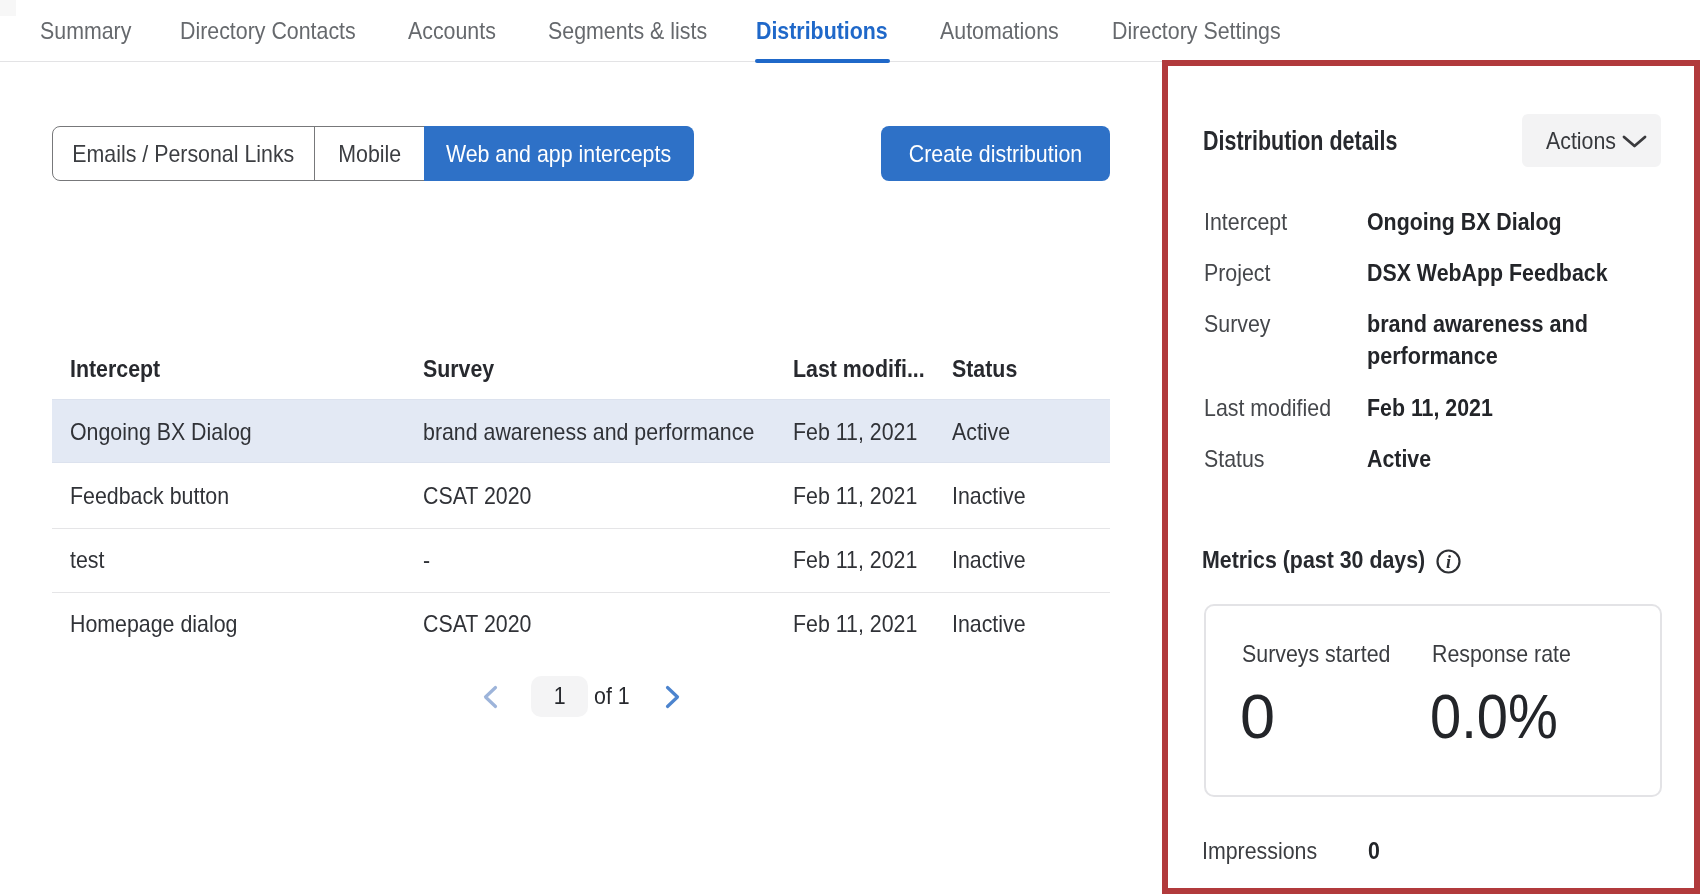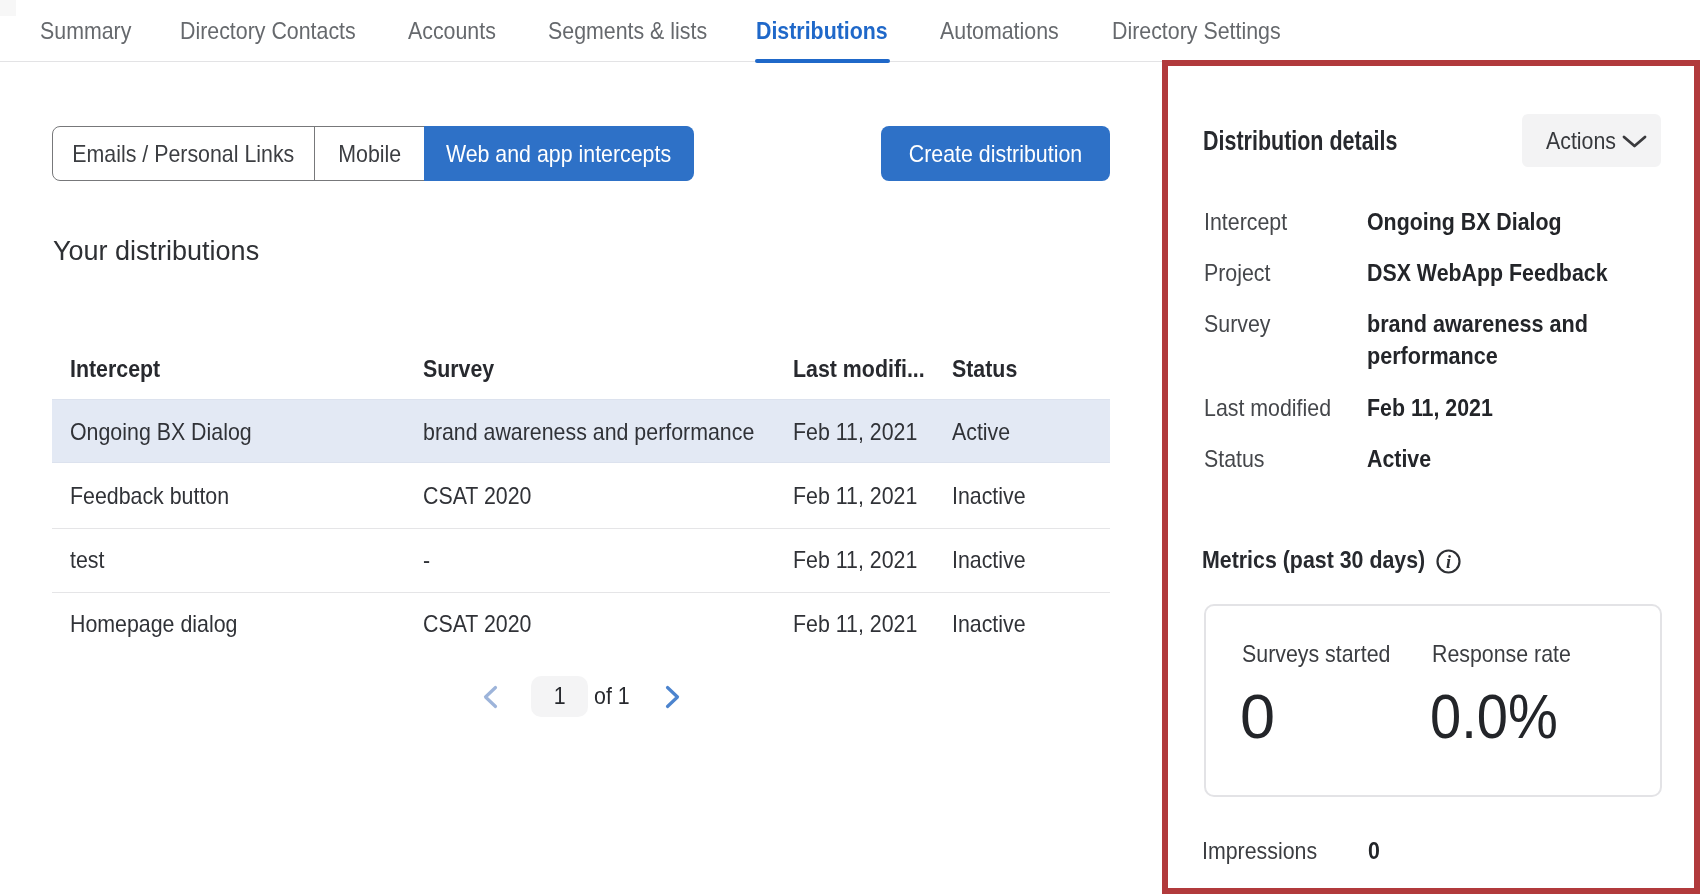--- a/index.html
+++ b/index.html
@@ -28,21 +28,20 @@
   <div class="abs" style="left:52px; top:126px; width:641px; height:54.5px; border:1.5px solid #77787a; border-radius:8px; background:#fff;"></div>
   <div class="abs" style="left:313.7px; top:126px; width:1.5px; height:54.5px; background:#77787a;"></div>
   <div class="abs" style="left:424px; top:125.5px; width:270px; height:55.5px; background:#2e71c7; border-radius:0 8px 8px 0;"></div>
   <div class="abs t24 sxc" style="left:52px; top:140.8px; width:262.5px; text-align:center; color:#3c3e42;">Emails / Personal Links</div>
   <div class="abs t24 sxc" style="left:314.5px; top:140.8px; width:109.5px; text-align:center; color:#3c3e42;">Mobile</div>
   <div class="abs t24 sxc" style="left:423px; top:140.8px; width:271px; text-align:center; color:#fff;">Web and app intercepts</div>
 
   <div class="abs" style="left:881px; top:126px; width:229px; height:55px; background:#2e71c7; border-radius:8px;"></div>
   <div class="abs t24 sxc" style="left:881px; top:140.8px; width:229px; text-align:center; color:#fff;">Create distribution</div>
 
-  <div class="abs" style="left:53px; top:236.2px; font-size:27px; line-height:30.2px; color:#2e3034;">Your distributions</div>
 
   <div class="abs t24b sx" style="left:69.5px; top:356.3px; color:#27292e;">Intercept</div>
   <div class="abs t24b sx" style="left:423px; top:356.3px; color:#27292e;">Survey</div>
   <div class="abs t24b sx" style="left:792.5px; top:356.3px; color:#27292e;">Last modifi...</div>
   <div class="abs t24b sx" style="left:951.6px; top:356.3px; color:#27292e;">Status</div>
 
   <div class="abs" style="left:52px; top:399.4px; width:1058px; height:64.1px; background:#e3e9f4; border-top:1px solid #dce2ee; border-bottom:1px solid #dce2ee;"></div>
   <div class="abs t24 sx" style="left:69.5px; top:419.3px; color:#303237;">Ongoing BX Dialog</div>
   <div class="abs t24 sx" style="left:423px; top:419.3px; color:#303237;">brand awareness and performance</div>
   <div class="abs t24 sx" style="left:792.5px; top:419.3px; color:#303237;">Feb 11, 2021</div>

